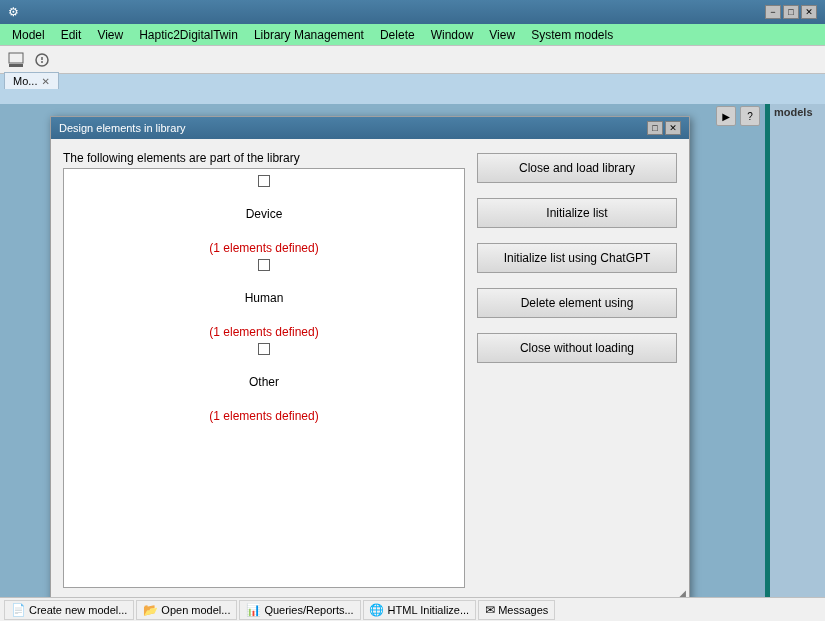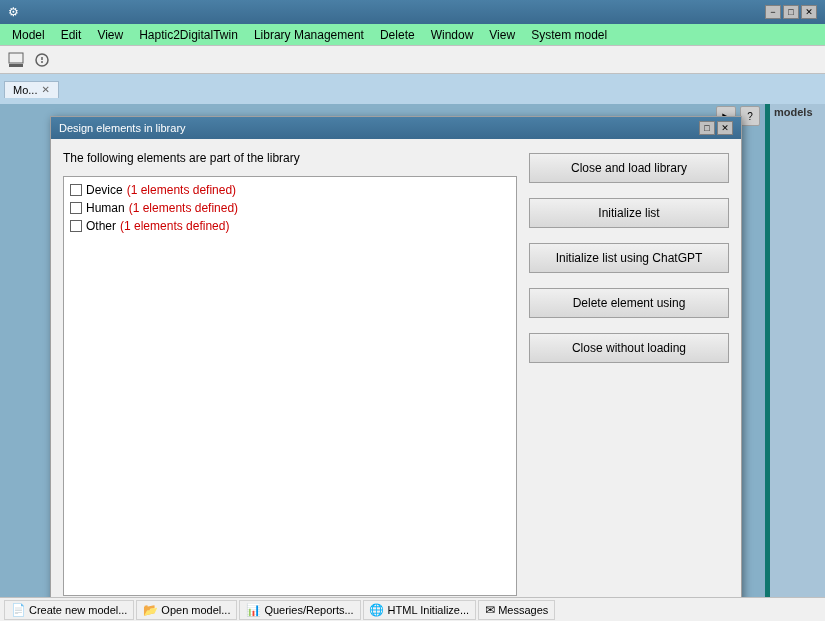--- a/index.html
+++ b/index.html
@@ -79,21 +79,21 @@
       align-items: center;
       justify-content: center;
       cursor: pointer;
       font-size: 12px;
     }
 
     
     .tab-bar {
       background: #b8d4e8;
       display: flex;
-      align-items: center;
+      align-items: flex-end;
       height: 18px;
       padding: 15px 4px;
     }
     .tab {
       background: #d0e4f0;
       border: 1px solid #a0b8cc;
       border-bottom: none;
       padding: 2px 8px;
       font-size: 11px;
       cursor: pointer;
@@ -156,21 +156,21 @@
       justify-content: center;
       cursor: pointer;
       font-size: 10px;
     }
 
     
     .dialog {
       background: #f0f0f0;
       border: 1px solid #a0a0a0;
       box-shadow: 2px 2px 8px rgba(0,0,0,0.4);
-      width: 692px;
+      width: 640px;
       position: absolute;
       top: 12px;
       left: 50px;
     }
     .dialog-title-bar {
       background: linear-gradient(to bottom, #4a7fa5, #3a6a8f);
       color: white;
       padding: 3px 8px;
       display: flex;
       align-items: center;
@@ -206,36 +206,37 @@
 
     
     .list-panel {
       flex: 1;
       display: flex;
       flex-direction: column;
     }
     .list-label {
       font-size: 12px;
       color: #000;
-      margin-bottom: 11px;
+      margin-bottom: 3px;
     }
     .list-box {
       flex: 1;
       background: white;
       border: 1px solid #a0a0a0;
       padding: 4px;
       min-height: 420px;
     }
     .list-item {
       display: flex;
       align-items: center;
-      gap: 4px;
+      gap: 20px;
       padding: 2px 2px;
       font-size: 12px;
       color: #000;
+      flex-direction: column;
     }
     .checkbox {
       width: 12px;
       height: 12px;
       border: 1px solid #606060;
       background: white;
       flex-shrink: 0;
     }
     .item-label {
       color: #000;
@@ -325,21 +326,21 @@
 
 <div class="menu-bar">
   <div class="menu-item">Model</div>
   <div class="menu-item">Edit</div>
   <div class="menu-item">View</div>
   <div class="menu-item">Haptic2DigitalTwin</div>
   <div class="menu-item">Library Management</div>
   <div class="menu-item">Delete</div>
   <div class="menu-item">Window</div>
   <div class="menu-item">View</div>
-  <div class="menu-item">System model</div>
+  <div class="menu-item">System models</div>
 </div>
 
 <div class="toolbar">
   <div class="toolbar-btn">
     <svg width="16" height="16" viewBox="0 0 16 16">
       <rect x="1" y="1" width="14" height="10" fill="none" stroke="#606060" stroke-width="1"></rect>
       <rect x="1" y="12" width="14" height="3" fill="#606060"></rect>
     </svg>
   </div>
   <div class="toolbar-btn">

